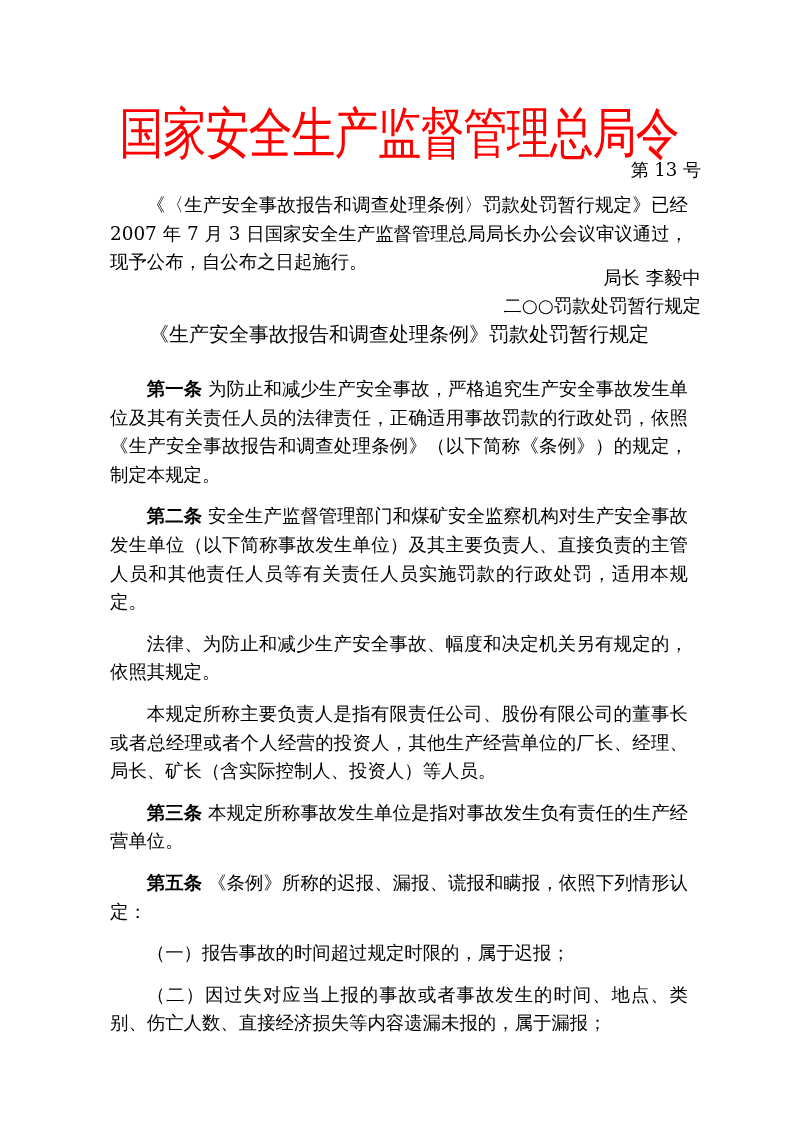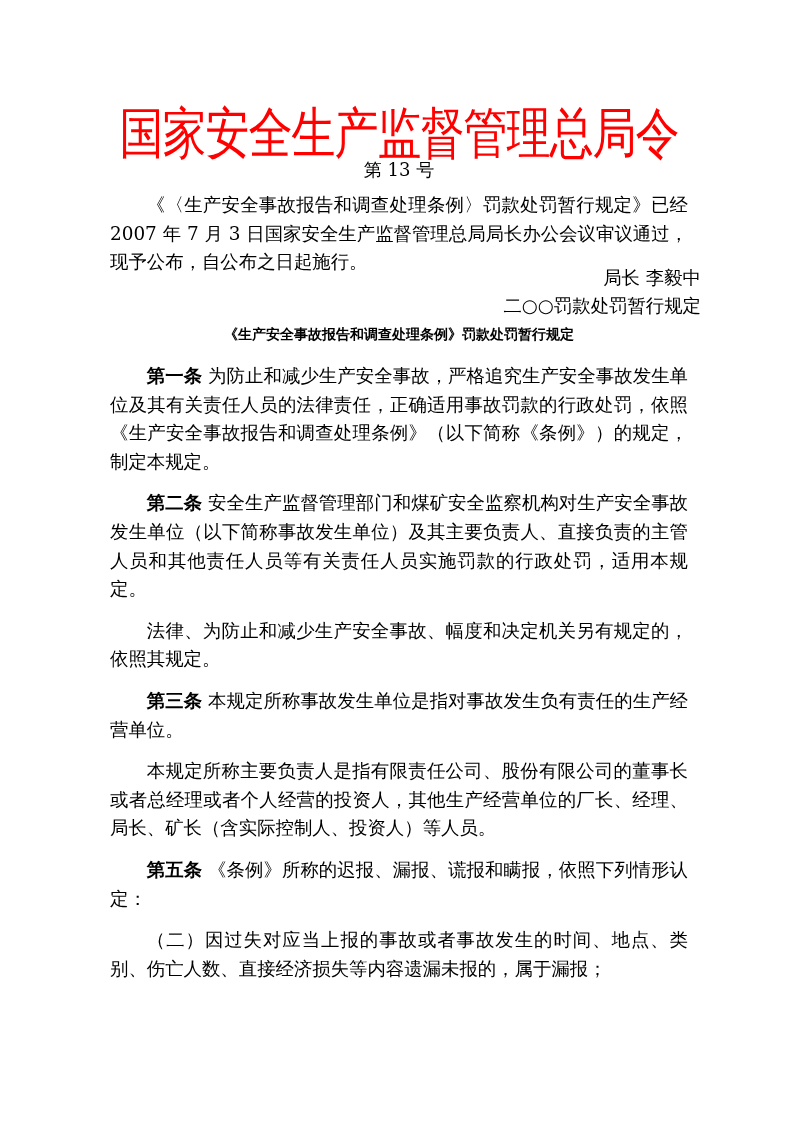--- a/index.html
+++ b/index.html
@@ -30,21 +30,21 @@
       letter-spacing: -1px;
       transform: scaleY(1.25);
       transform-origin: center top;
       white-space: nowrap;
     }
     .order-no {
       position: absolute;
       left: 0;
       top: 157px;
       width: 604px;
-      text-align: center;
+      text-align: right;
       font-size: 18px;
       line-height: 26px;
     }
     .body-block {
       position: absolute;
       left: 0;
       width: 604px;
       font-size: 18.4px;
       line-height: 28.6px;
       text-align: justify;
@@ -65,26 +65,26 @@
     }
     .sign.director { top: 264px; }
     .sign.date { top: 292px; }
     .reg-title {
       position: absolute;
       left: 0;
       top: 320px;
       width: 604px;
       text-align: center;
       font-family: "DejaVu Sans", "Liberation Sans", sans-serif;
-      font-weight: bold;
-      font-size: 14px;
+      font-weight: normal;
+      font-size: 20px;
       line-height: 28px;
       white-space: nowrap;
     }
-    .articles { top: 349px; }
+    .articles { top: 362px; }
     .art-label {
       font-family: "DejaVu Sans", "Liberation Sans", sans-serif;
       font-weight: bold;
     }
   </style>
 </head>
 <body>
 
 <div class="page">
 
@@ -101,21 +101,22 @@
 
   <div class="reg-title">《生产安全事故报告和调查处理条例》罚款处罚暂行规定</div>
 
   <div class="body-block articles">
 
     <p><span class="art-label">第一条</span> <span>为防止和减少生产安全事故，严格追究生产安全事故发生单位及其有关责任人员的法律责任，正确适用事故罚款的行政处罚，依照《生产安全事故报告和调查处理条例》（以下简称《条例》）的规定，制定本规定。</span></p>
 
     <p><span class="art-label">第二条</span> <span>安全生产监督管理部门和煤矿安全监察机构对生产安全事故发生单位（以下简称事故发生单位）及其主要负责人、直接负责的主管人员和其他责任人员等有关责任人员实施罚款的行政处罚，适用本规定。</span></p>
     <p>法律、为防止和减少生产安全事故、幅度和决定机关另有规定的，依照其规定。</p>
 
+    <p>本规定所称主要负责人是指有限责任公司、股份有限公司的董事长或者总经理或者个人经营的投资人，其他生产经营单位的厂长、经理、局长、矿长（含实际控制人、投资人）等人员。</p>
     <p><span class="art-label">第三条</span> <span>本规定所称事故发生单位是指对事故发生负有责任的生产经营单位。</span></p>
-    <p>本规定所称主要负责人是指有限责任公司、股份有限公司的董事长或者总经理或者个人经营的投资人，其他生产经营单位的厂长、经理、局长、矿长（含实际控制人、投资人）等人员。</p>
 
 
     <p><span class="art-label">第五条</span> <span>《条例》所称的迟报、漏报、谎报和瞒报，依照下列情形认定：</span></p>
+    <p>（一）报告事故的时间超过规定时限的，属于迟报；</p>
     <p>（二）因过失对应当上报的事故或者事故发生的时间、地点、类别、伤亡人数、直接经济损失等内容遗漏未报的，属于漏报；</p>
 
   </div>
 </div>
 
 </body></html>

